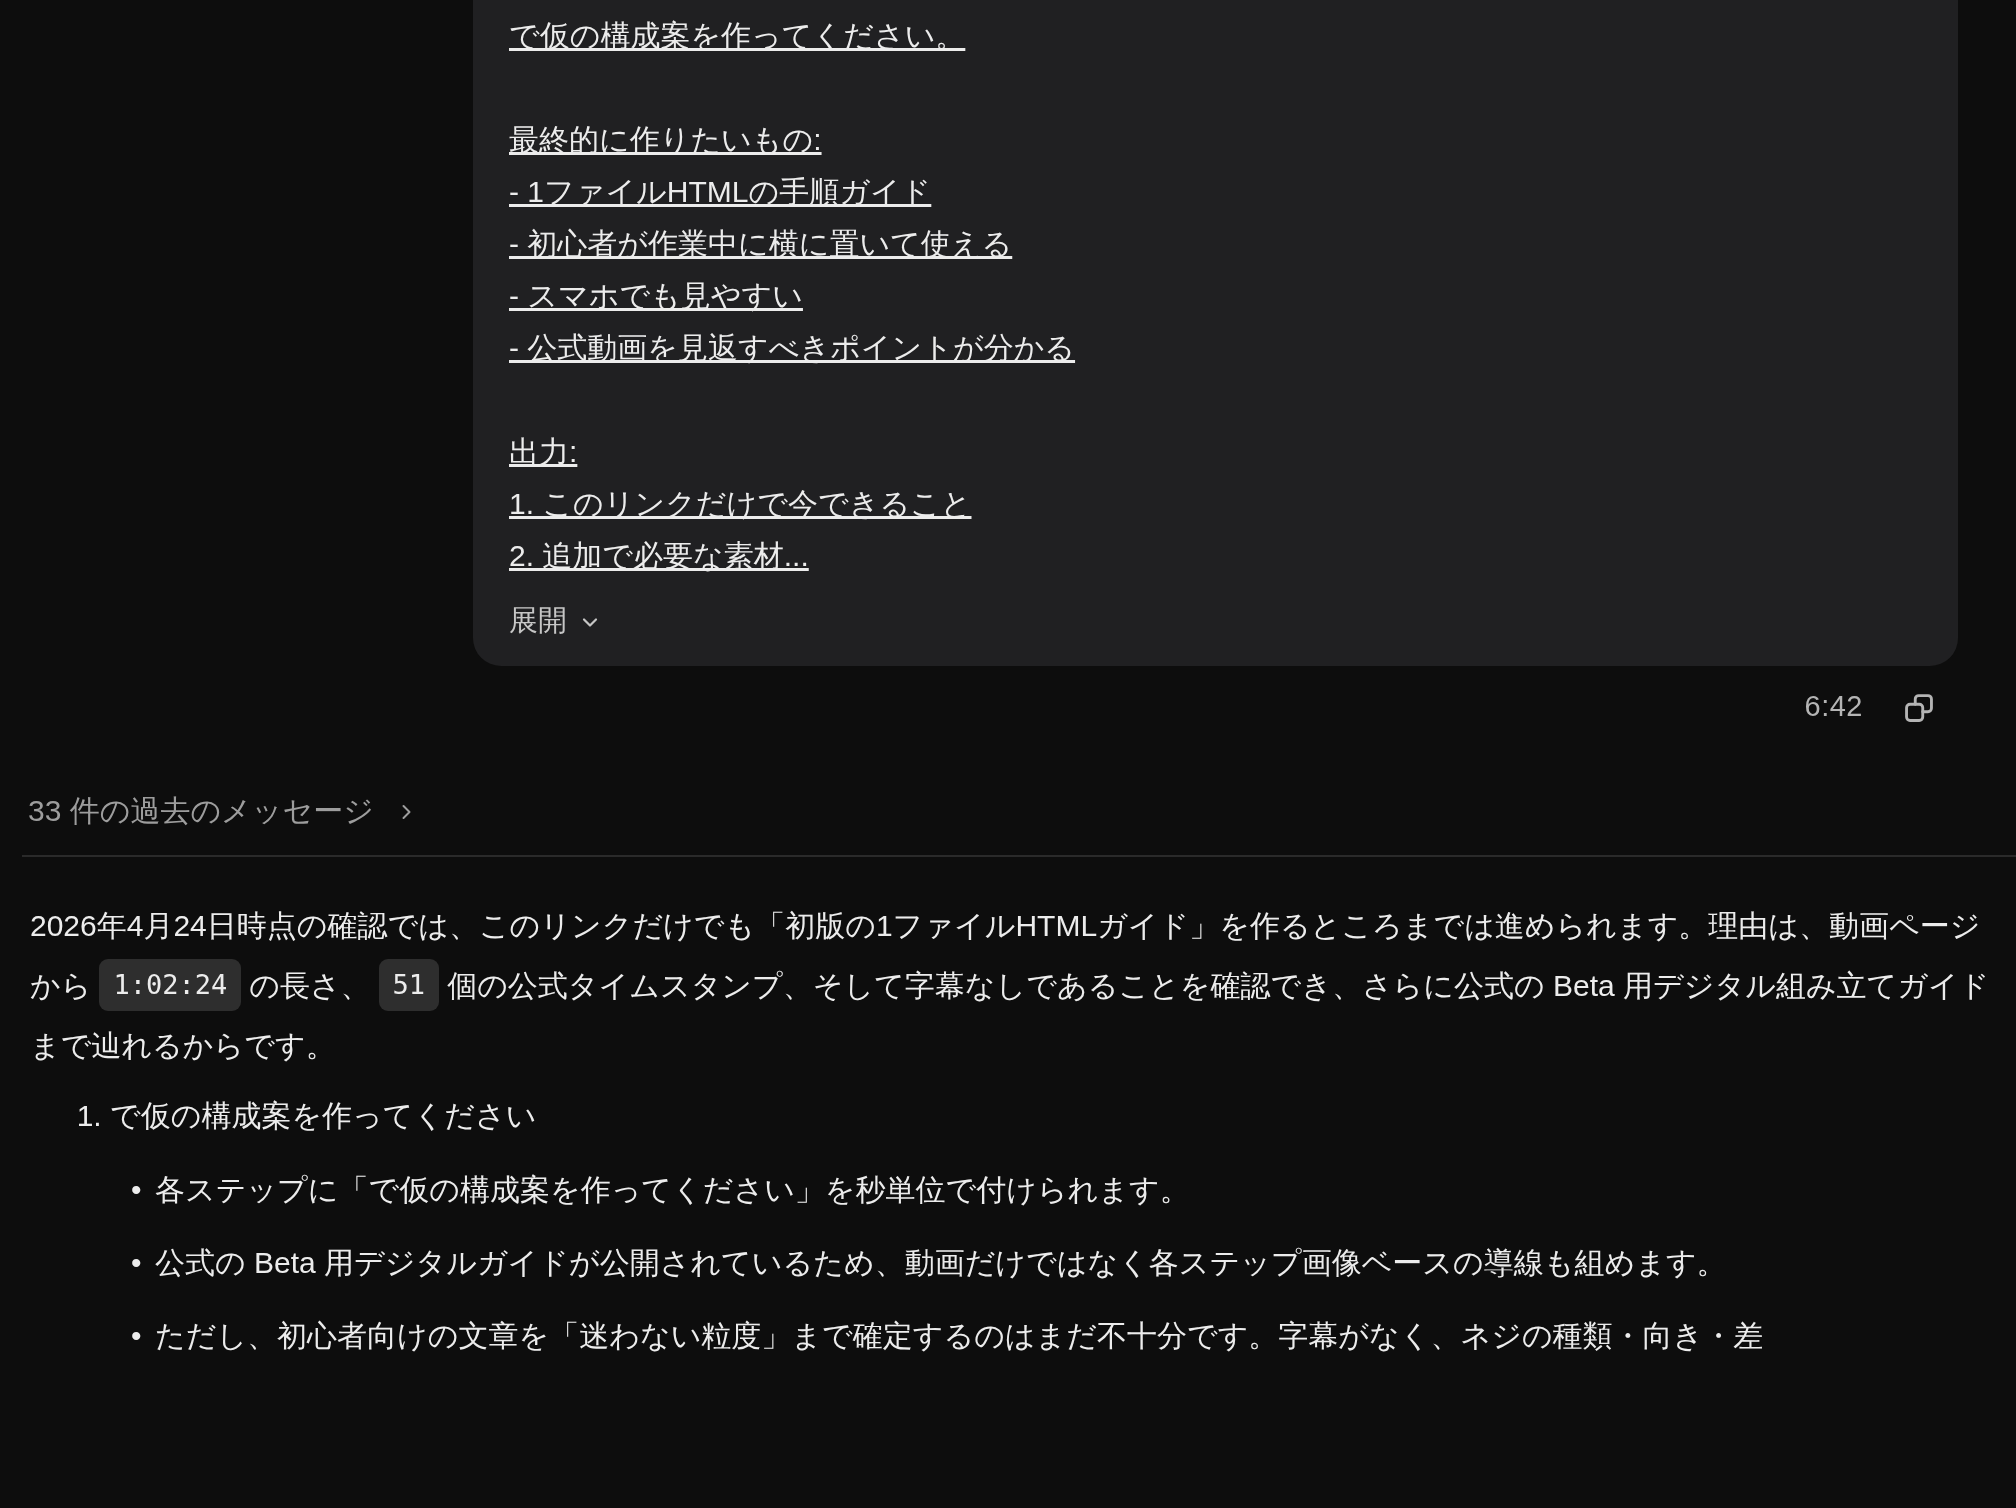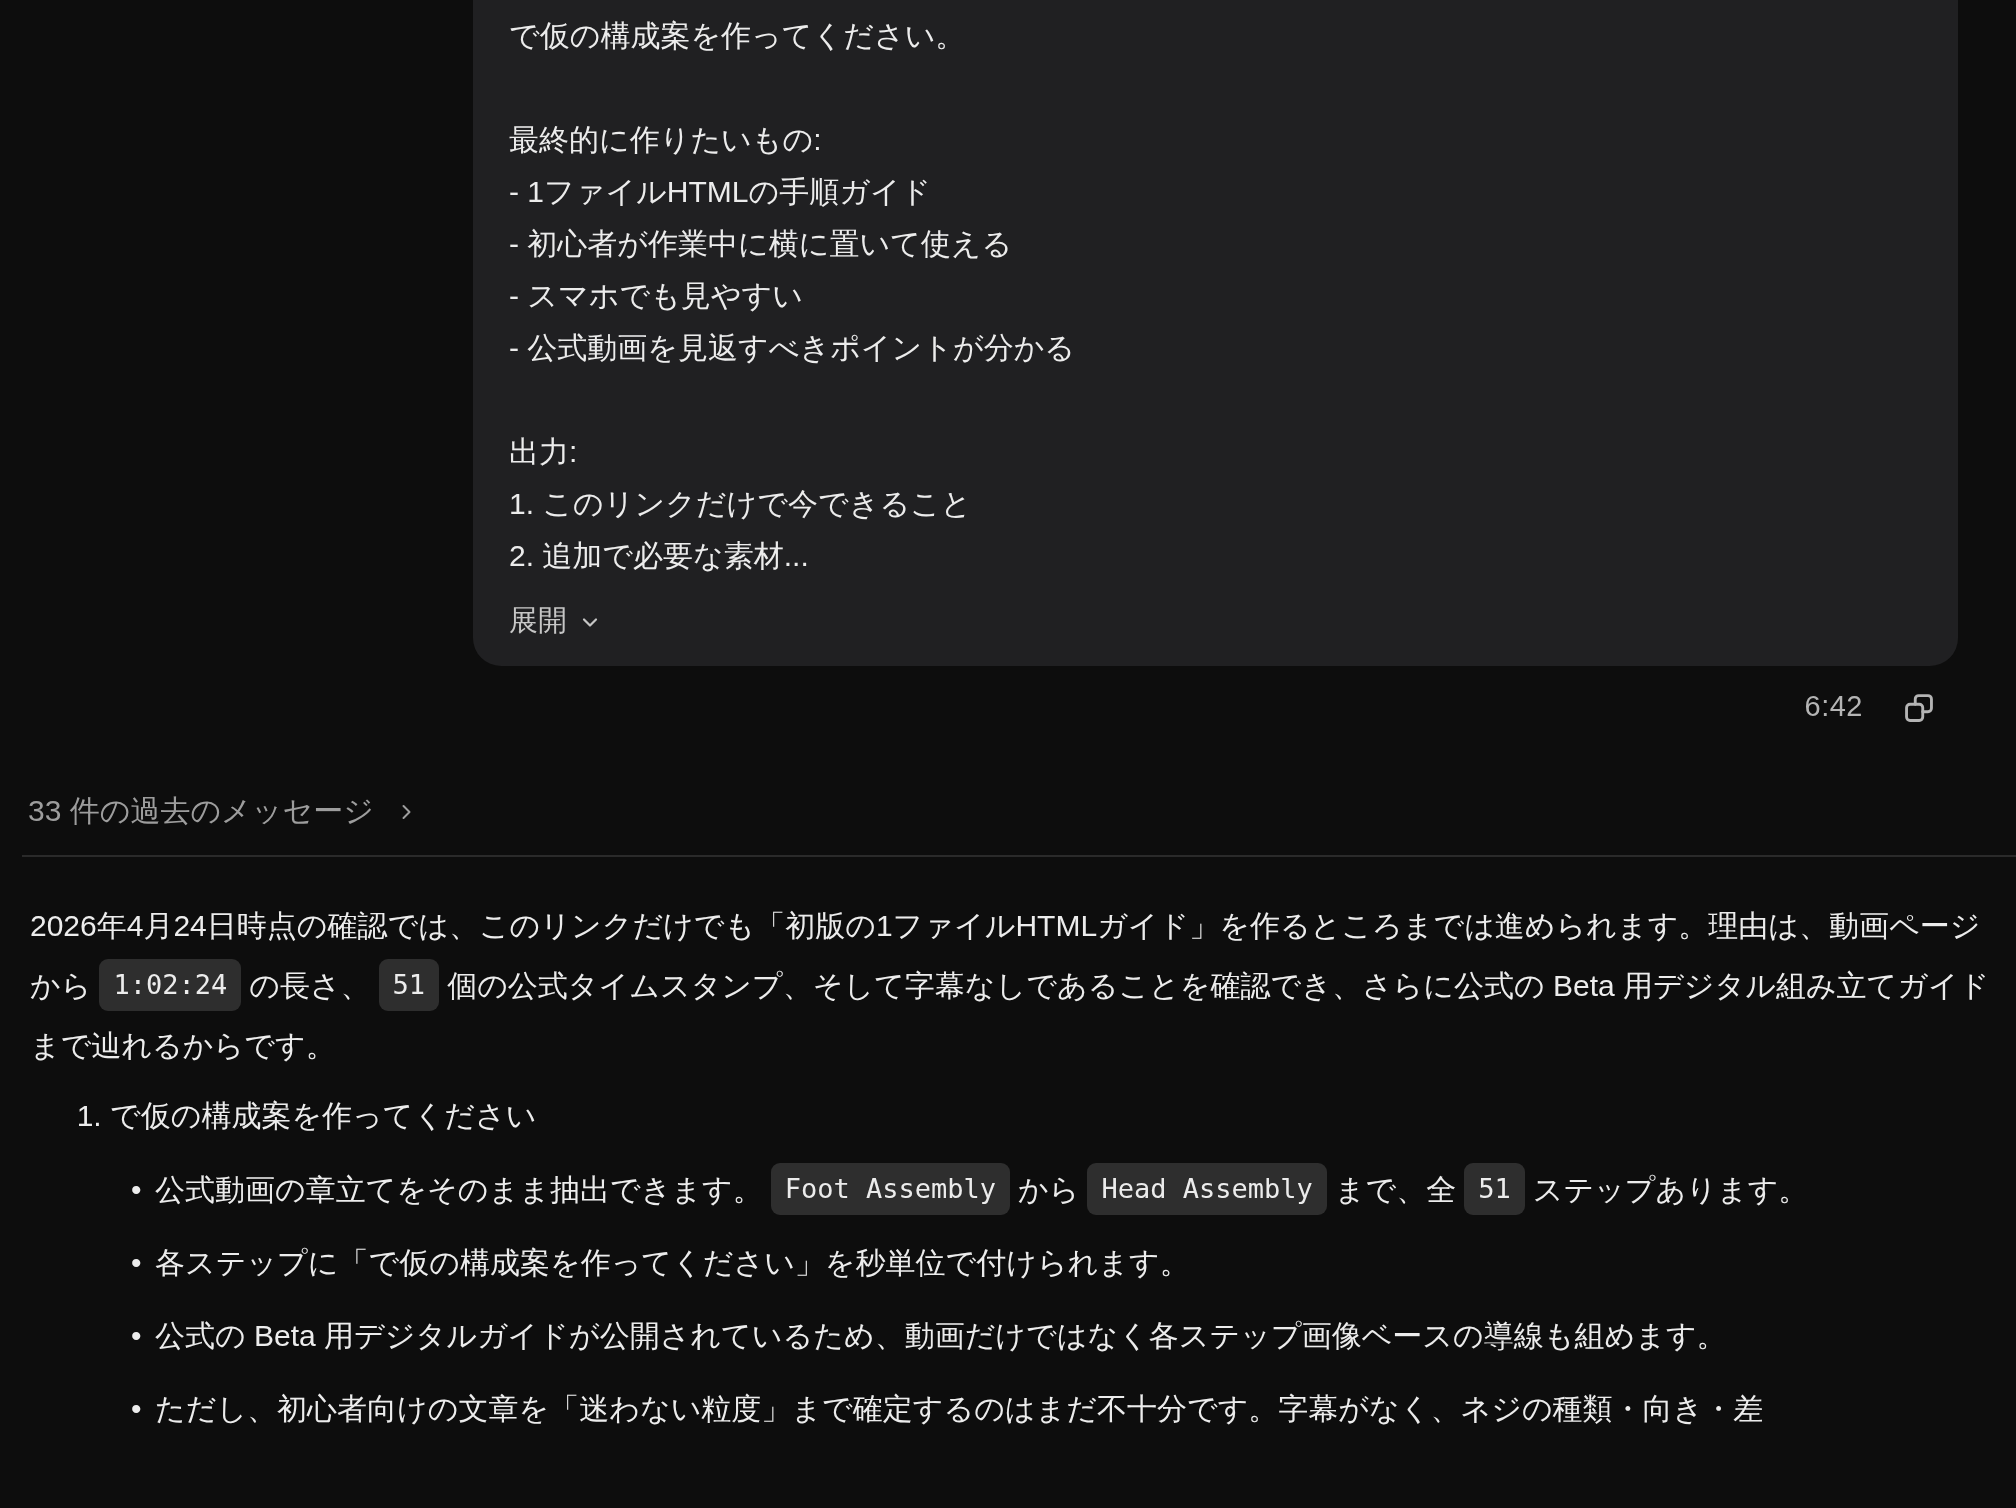--- a/index.html
+++ b/index.html
@@ -18,21 +18,21 @@
   .page{position:absolute;inset:0;}
 
   
   .bubble{
     position:absolute;left:473px;top:-48px;width:1485px;
     background:var(--bubble-bg);border-radius:28px;
     padding:58px 40px 20px 36px;
   }
   .bubble-text{
     white-space:pre-wrap;
-    font-size:30px;line-height:52px;color:var(--text);
+    font-size:30px;line-height:52px;color:var(--text);text-decoration:underline;
   }
   .expand{
     display:inline-flex;align-items:center;gap:11px;
     margin-top:12px;padding:0;border:none;background:none;cursor:pointer;
     font-family:inherit;font-size:29px;line-height:52px;color:var(--expand);justify-content:flex-end;
   }
   .expand svg{display:block;margin-top:3px;}
 
   
   .meta{
@@ -121,21 +121,20 @@
   </button>
 
   <div class="divider"></div>
 
   <div class="assistant">
     <p class="para">2026年4月24日時点の確認では、このリンクだけでも「初版の1ファイルHTMLガイド」を作るところまでは進められます。理由は、動画ページから<code class="chip">1:02:24</code>の長さ、<code class="chip">51</code>個の公式タイムスタンプ、そして字幕なしであることを確認でき、さらに公式の Beta 用デジタル組み立てガイドまで辿れるからです。</p>
     <ol class="olist">
       <li>
         <span>で仮の構成案を作ってください</span>
         <ul class="ulist">
-            <li>公式動画の章立てをそのまま抽出できます。<code class="chip">Foot Assembly</code>から<code class="chip">Head Assembly</code>まで、全<code class="chip">51</code>ステップあります。</li>
             <li>各ステップに「で仮の構成案を作ってください」を秒単位で付けられます。</li>
             <li>公式の Beta 用デジタルガイドが公開されているため、動画だけではなく各ステップ画像ベースの導線も組めます。</li>
             <li>ただし、初心者向けの文章を「迷わない粒度」まで確定するのはまだ不十分です。字幕がなく、ネジの種類・向き・差</li>
           </ul>
       </li>
     </ol>
   </div>
 
 </div>
 

